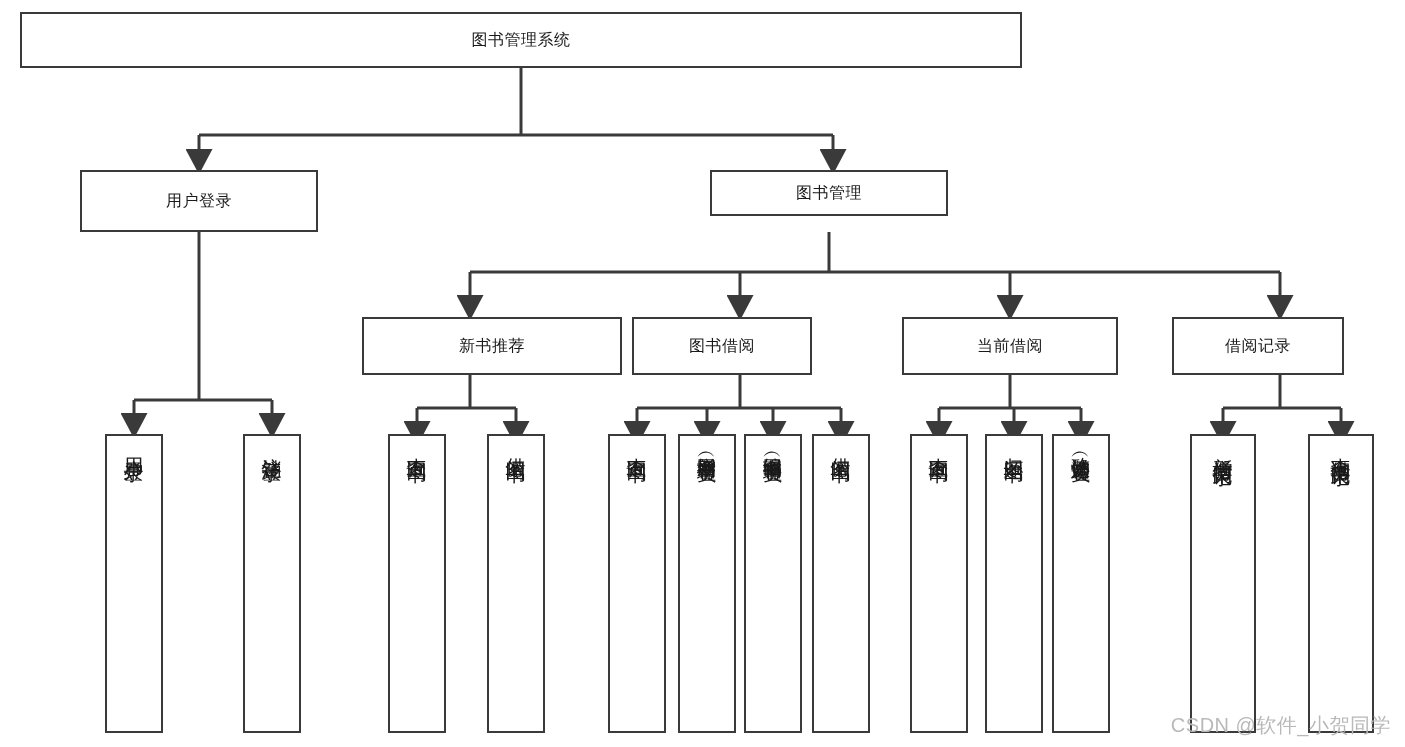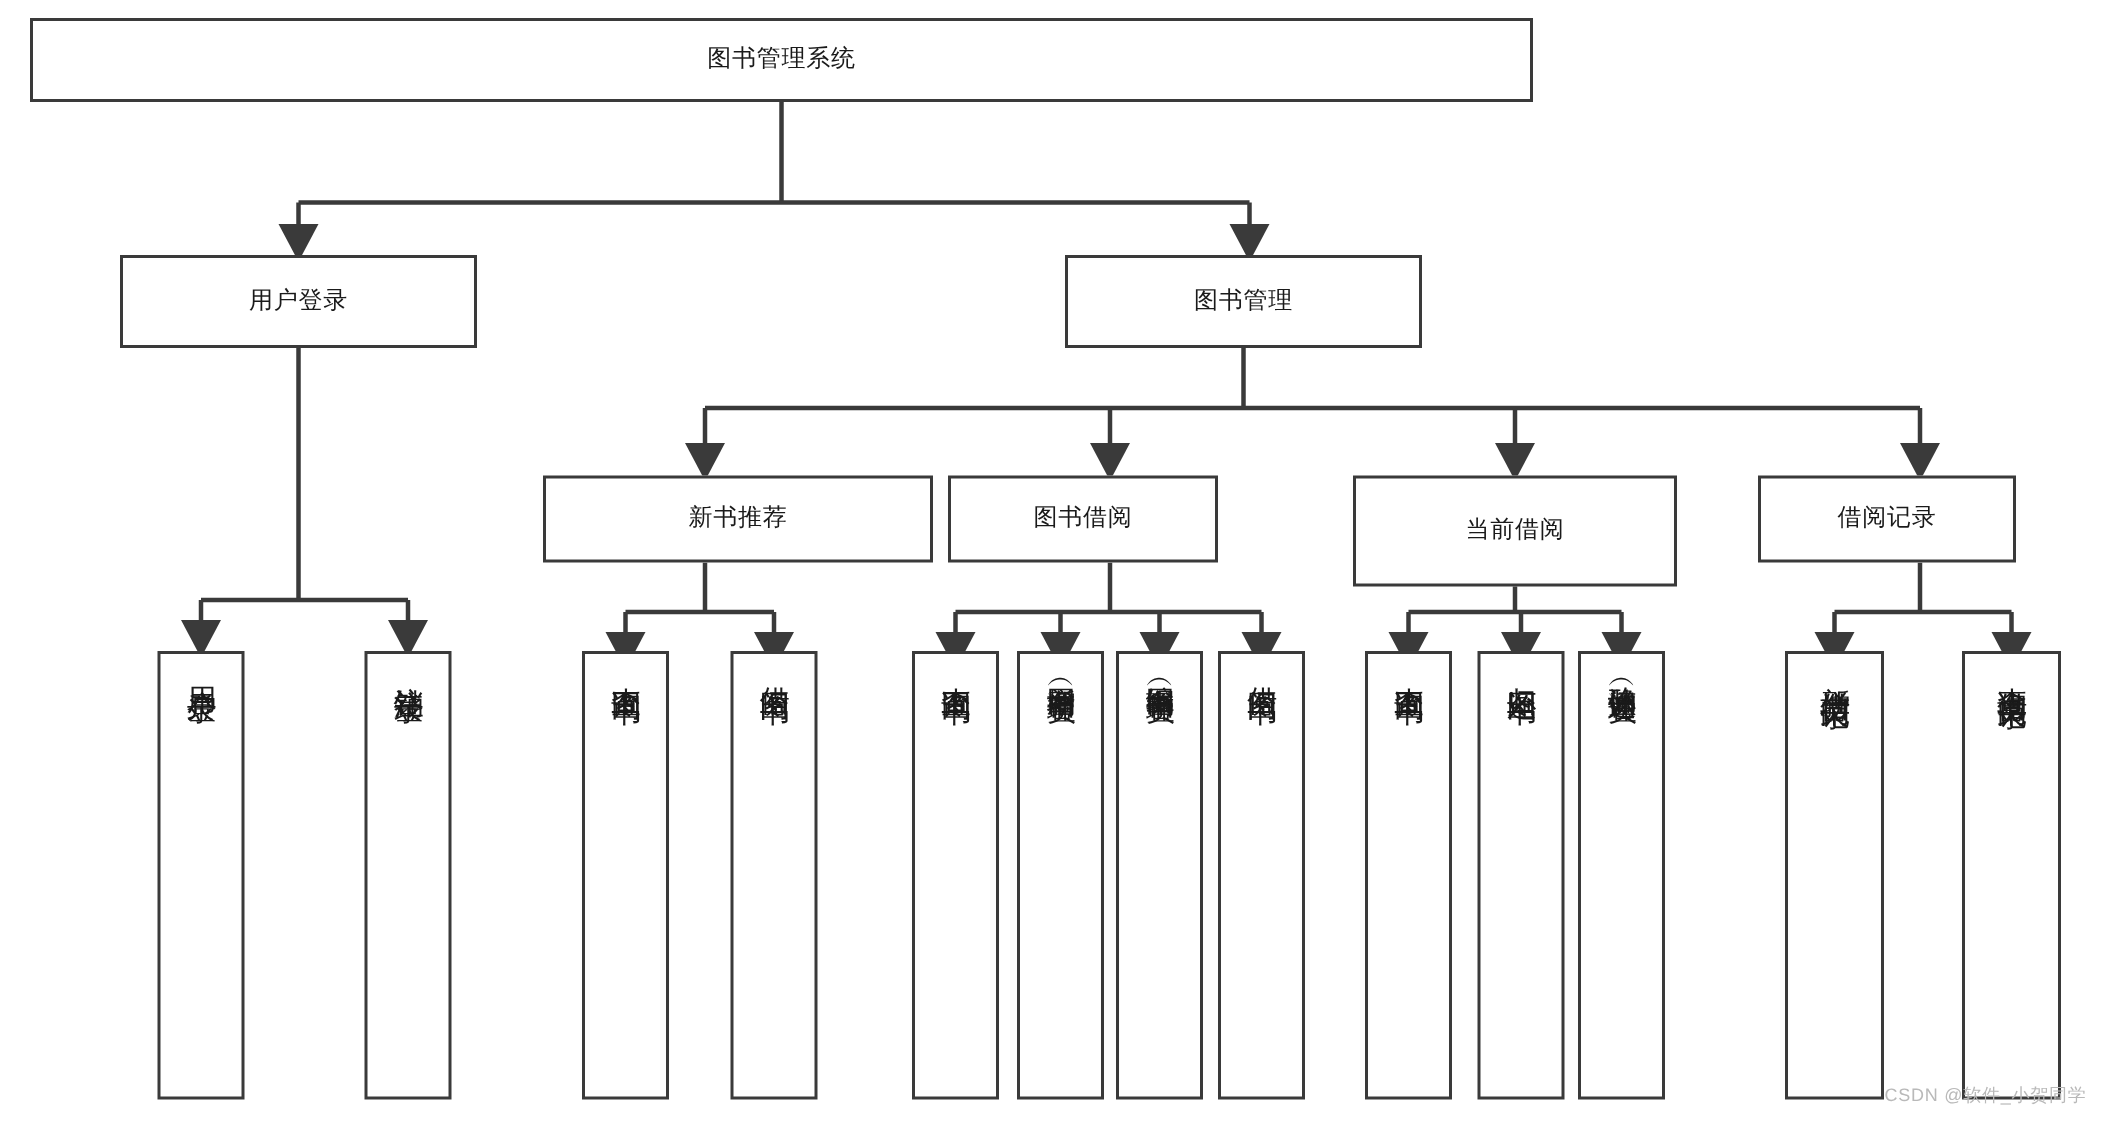--- a/index.html
+++ b/index.html
@@ -64,21 +64,21 @@
     text-align: center;
   }
   .node.v.tall .node-label {
     font-size: 19px;
     letter-spacing: 1px;
   }
   .watermark {
     position: absolute;
     right: 14px;
     bottom: 8px;
-    font-size: 12px;
+    font-size: 20px;
     color: #b9b9b9;
     z-index: 5;
     white-space: nowrap;
     letter-spacing: 0.5px;
   }
 </style>
 </head>
 <body>
 
 <div id="canvas">
@@ -134,33 +134,33 @@
   </svg>
 
   <div class="node h" id="root-node" style="left: 20px; top: 12px; width: 1002px; height: 56px;">
     <span class="node-label">图书管理系统</span>
   </div>
 
   <div id="level2-container">
       <div class="node h" style="left: 80px; top: 170px; width: 238px; height: 62px;">
         <span class="node-label">用户登录</span>
       </div>
-      <div class="node h" style="left: 710px; top: 170px; width: 238px; height: 62px;">
+      <div class="node h" style="left: 710px; top: 170px; width: 238px; height: 46px;">
         <span class="node-label">图书管理</span>
       </div>
     </div>
 
   <div id="level3-container">
       <div class="node h" style="left: 362px; top: 317px; width: 260px; height: 58px;">
         <span class="node-label">新书推荐</span>
       </div>
       <div class="node h" style="left: 632px; top: 317px; width: 180px; height: 58px;">
         <span class="node-label">图书借阅</span>
       </div>
-      <div class="node h" style="left: 902px; top: 317px; width: 216px; height: 74px;">
+      <div class="node h" style="left: 902px; top: 317px; width: 216px; height: 58px;">
         <span class="node-label">当前借阅</span>
       </div>
       <div class="node h" style="left: 1172px; top: 317px; width: 172px; height: 58px;">
         <span class="node-label">借阅记录</span>
       </div>
     </div>
 
   <div id="leaves-container">
       <div class="node v" style="left: 105px; top: 434px; width: 58px; height: 299px;">
         <span class="node-label">用户登录</span>

